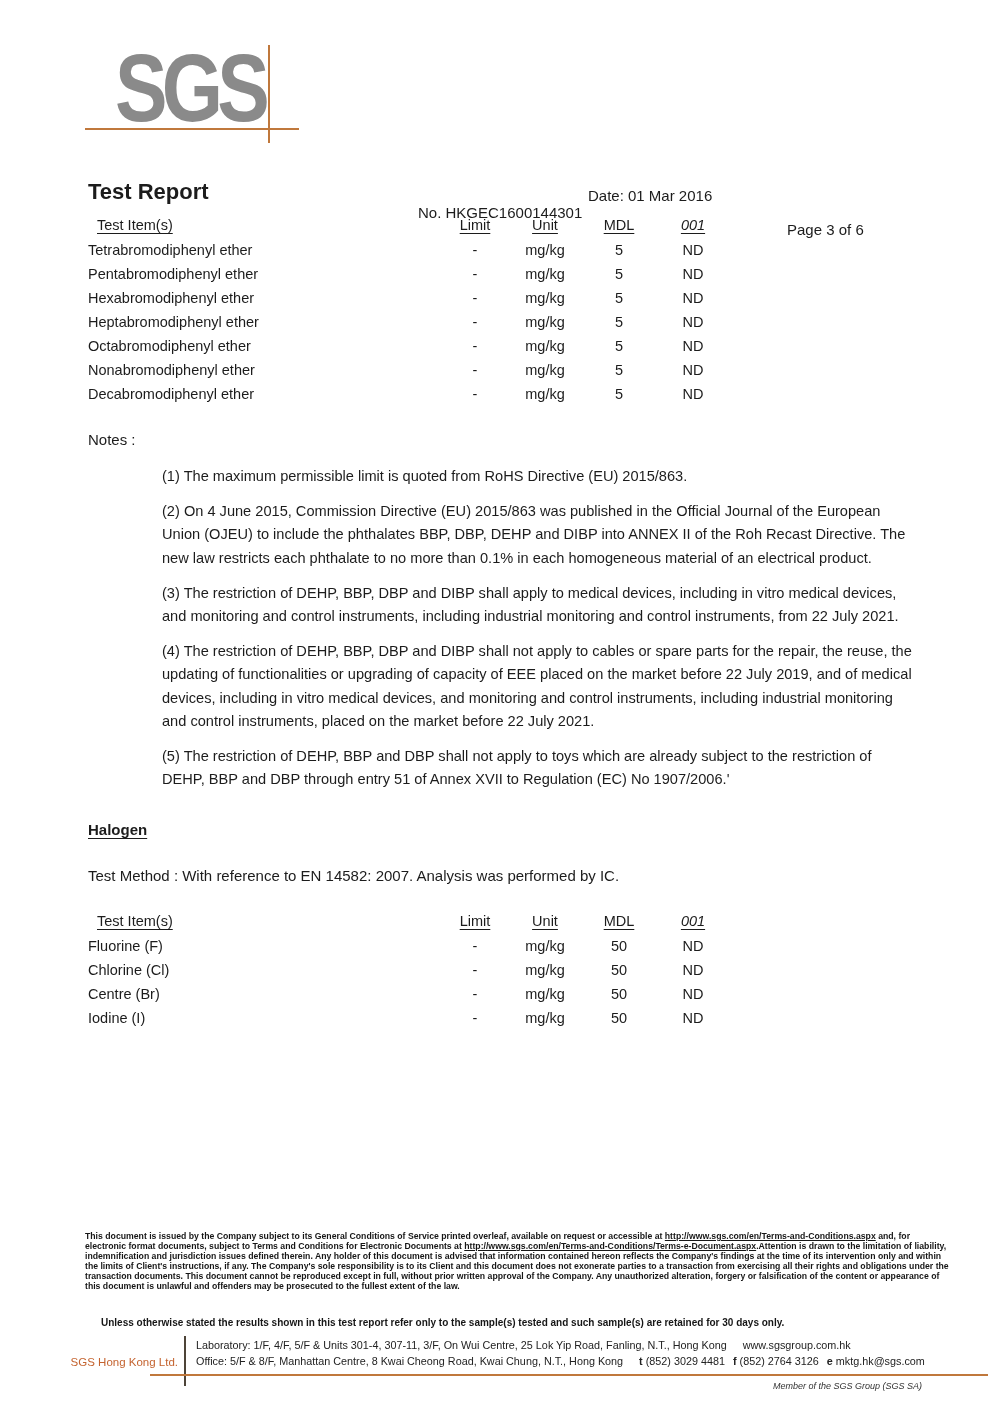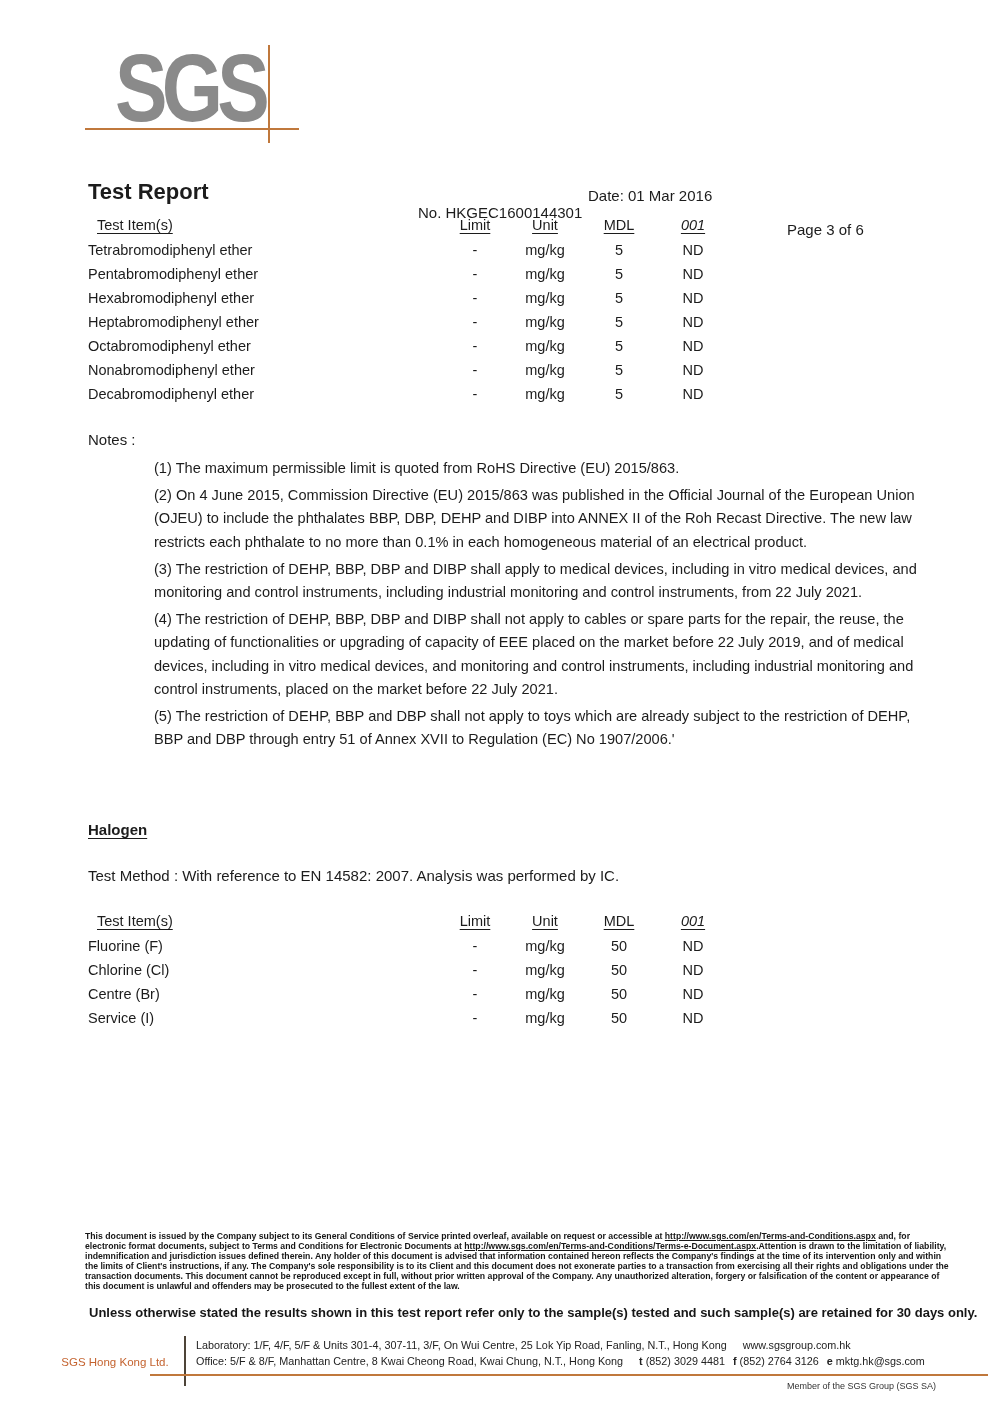--- a/index.html
+++ b/index.html
@@ -28,35 +28,35 @@
   .t-row{display:grid;grid-template-columns:352px 70px 70px 78px 70px;height:24px;line-height:24px;}
   .t-head{height:26px;line-height:26px;}
   .cell-item{text-align:left;}
   .cell-c{text-align:center;}
   .t-head .cell-item{padding-left:9px;}
   .u{text-decoration:underline;text-underline-offset:3px;}
   .ital{font-style:italic;}
   
   .notes-label{position:absolute;left:88px;top:431px;font-size:15px;}
   .notes{position:absolute;left:150px;top:453px;width:778px;font-size:14.6px;line-height:23.2px;}
-  .note{margin:4px;}
+  .note{margin:12px;}
   
   .halogen{position:absolute;left:88px;top:821px;font-size:15px;font-weight:bold;text-decoration:underline;text-underline-offset:3px;}
   .test-method{position:absolute;left:88px;top:867px;font-size:15px;}
   
   .disclaimer{position:absolute;left:85px;top:1231px;width:868px;font-size:8.7px;line-height:10px;font-weight:bold;color:#161616;margin:0;}
   .dlink{text-decoration:underline;}
-  .retention{position:absolute;left:85px;top:1301px;font-size:13px;font-weight:bold;color:#161616;margin:4px;}
+  .retention{position:absolute;left:85px;top:1301px;font-size:10px;font-weight:bold;color:#161616;margin:16px;}
   
   .f-vline{position:absolute;left:184px;top:1336px;width:2px;height:50px;background:#4d4438;}
-  .f-company{position:absolute;left:52px;top:1356px;width:126px;text-align:center;font-size:11.5px;color:var(--company-orange,#c4632f);}
+  .f-company{position:absolute;left:52px;top:1356px;width:126px;text-align:right;font-size:11.5px;color:var(--company-orange,#c4632f);}
   .f-lab{position:absolute;left:196px;top:1339px;font-size:10.8px;color:#222;}
   .f-office{position:absolute;left:196px;top:1355px;font-size:10.8px;color:#222;}
   .f-orange-line{position:absolute;left:150px;top:1374px;width:838px;height:2px;background:var(--accent-orange,#c0783c);}
-  .f-member{position:absolute;right:76px;top:1381px;font-size:9px;color:#333;}
+  .f-member{position:absolute;right:90px;top:1381px;font-size:9px;color:#333;font-style:italic;}
   .f-bold{font-weight:bold;}
   .gap-l{margin-left:16px;}
   .gap-s{margin-left:8px;}
 </style>
 </head>
 <body>
 
 <div class="page">
 
   <div class="logo">
@@ -166,21 +166,21 @@
       <span class="cell-c">ND</span>
     </div>
     <div class="t-row">
       <span class="cell-item">Centre (Br)</span>
       <span class="cell-c">-</span>
       <span class="cell-c">mg/kg</span>
       <span class="cell-c">50</span>
       <span class="cell-c">ND</span>
     </div>
     <div class="t-row">
-      <span class="cell-item">Service (I)</span>
+      <span class="cell-item">Iodine (I)</span>
       <span class="cell-c">-</span>
       <span class="cell-c">mg/kg</span>
       <span class="cell-c">50</span>
       <span class="cell-c">ND</span>
     </div>
   </div>
 
   <p class="disclaimer"><span>This document is issued by the Company subject to its General Conditions of Service printed overleaf, available on request or accessible at </span><span class="dlink">http://www.sgs.com/en/Terms-and-Conditions.aspx</span><span> and, for electronic format documents, subject to Terms and Conditions for Electronic Documents at </span><span class="dlink">http://www.sgs.com/en/Terms-and-Conditions/Terms-e-Document.aspx</span><span>.Attention is drawn to the limitation of liability, indemnification and jurisdiction issues defined therein. Any holder of this document is advised that information contained hereon reflects the Company's findings at the time of its intervention only and within the limits of Client's instructions, if any. The Company's sole responsibility is to its Client and this document does not exonerate parties to a transaction from exercising all their rights and obligations under the transaction documents. This document cannot be reproduced except in full, without prior written approval of the Company. Any unauthorized alteration, forgery or falsification of the content or appearance of this document is unlawful and offenders may be prosecuted to the fullest extent of the law.</span></p>
 
   <p class="retention">Unless otherwise stated the results shown in this test report refer only to the sample(s) tested and such sample(s) are retained for 30 days only.</p>

